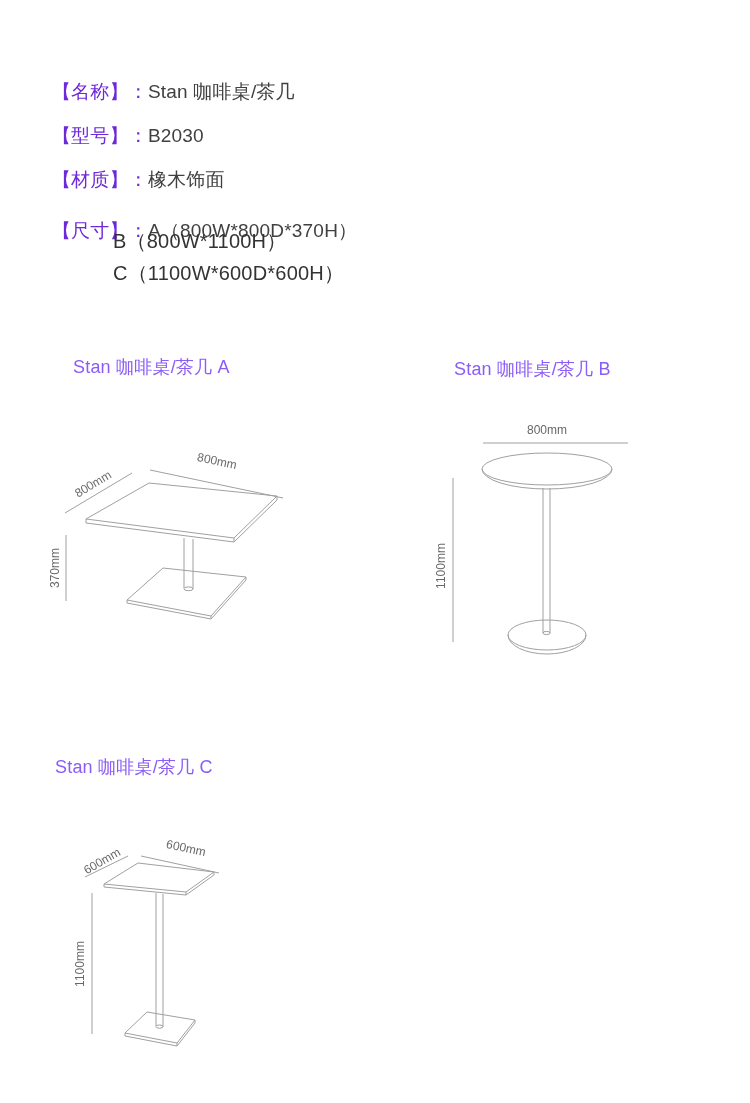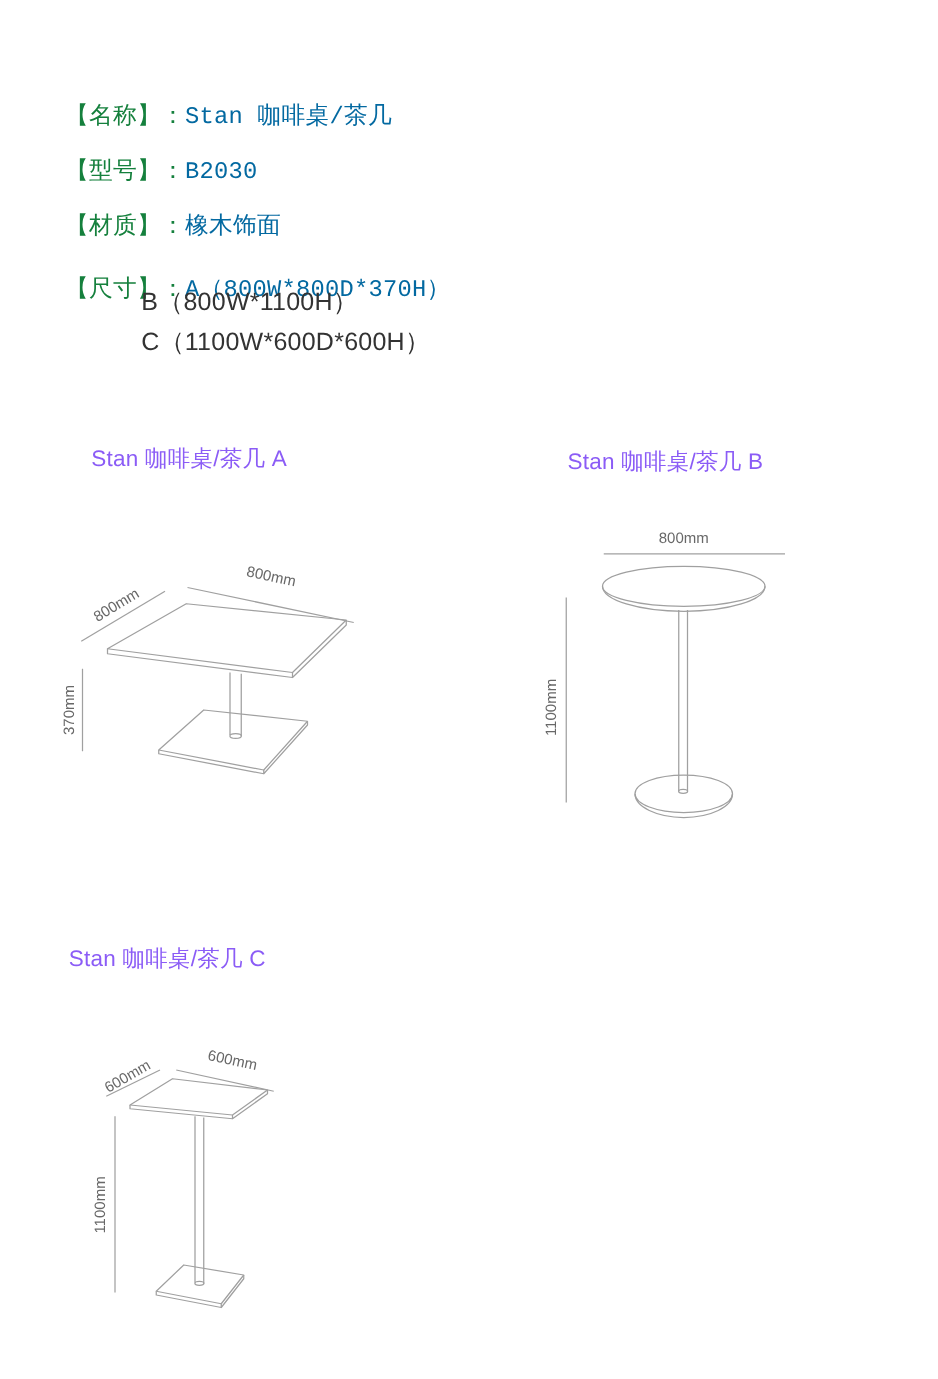--- a/index.html
+++ b/index.html
@@ -12,22 +12,22 @@
     overflow: hidden;
   }
   .spec-line {
     position: absolute;
     left: 30px;
     font-size: 19px;
     color: #333333;
     white-space: pre;
     letter-spacing: 0.2px;
   }
-  .spec-label { color: #15803d; }
-  .spec-value { color: #0369a1; font-family: Liberation Mono, monospace; }
+  .spec-label { color: #6d28d9; }
+  .spec-value { color: #404040; }
   .size-option {
     position: absolute;
     left: 113px;
     font-size: 20px;
     color: #333333;
     white-space: pre;
     letter-spacing: 0.2px;
   }
   .drawing-title {
     position: absolute;

